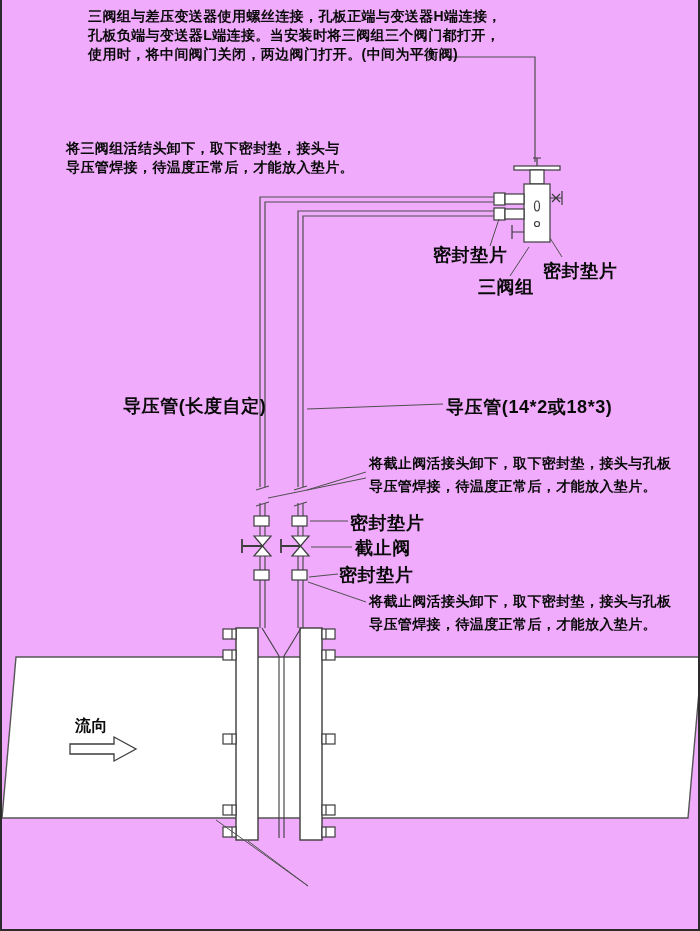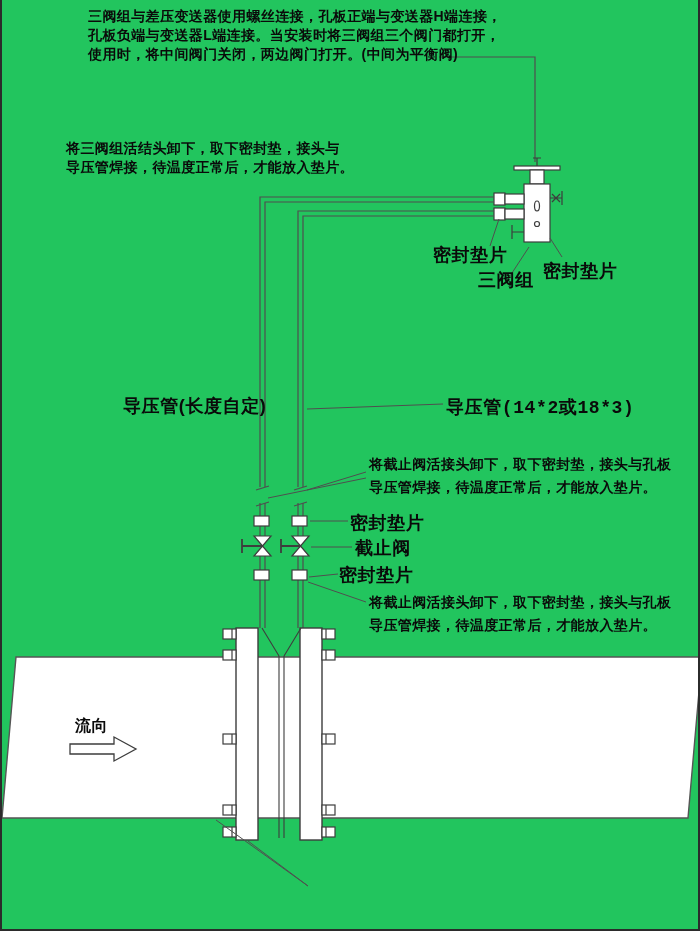--- a/index.html
+++ b/index.html
@@ -1,28 +1,28 @@
 <!DOCTYPE html>
 <html><head>
 <meta charset="utf-8">
 <style>
   * { margin:0; padding:0; box-sizing:border-box; }
   html,body { background:#ffffff; }
   .page {
-    position:relative; width:700px; height:931px; background:#22c55e;
+    position:relative; width:700px; height:931px; background:#f0abfc;
     font-family:"Liberation Sans","DejaVu Sans",sans-serif; color:#000;
     overflow:hidden;
     border-left:2px solid #2b2b2b; border-right:2px solid #2b2b2b; border-bottom:2px solid #2b2b2b;
   }
   .svg-layer { position:absolute; left:0; top:0; }
   .note {
     position:absolute; font-size:14px; font-weight:600; color:#0a0a0a;
     line-height:19px; white-space:pre-line; letter-spacing:0.4px;
   }
-  .note.wide { line-height:23px; }
+  .note.wide { line-height:23px;font-family:Liberation Mono, monospace; }
   .lbl {
     position:absolute; font-size:18px; font-weight:600; color:#0a0a0a;
     white-space:nowrap; letter-spacing:0.6px;
   }
 </style>
 </head>
 <body>
 
 <div class="page">
 
@@ -157,27 +157,27 @@
 
   <div class="note wide" style="left:367px; top:453px; width:325px;">将截止阀活接头卸下，取下密封垫，接头与孔板
 导压管焊接，待温度正常后，才能放入垫片。</div>
 
   <div class="note wide" style="left:367px; top:591px; width:325px;">将截止阀活接头卸下，取下密封垫，接头与孔板
 导压管焊接，待温度正常后，才能放入垫片。</div>
 
 
   <div class="lbl" style="left:431px; top:243px;">密封垫片</div>
 
-  <div class="lbl" style="left:476px; top:268px;font-family:Liberation Serif, serif;">三阀组</div>
+  <div class="lbl" style="left:476px; top:275px;font-family:Liberation Serif, serif;">三阀组</div>
 
   <div class="lbl" style="left:541px; top:259px;">密封垫片</div>
 
   <div class="lbl" style="left:121px; top:394px;">导压管(长度自定)</div>
 
-  <div class="lbl" style="left:444px; top:395px;font-family:Liberation Mono, monospace;">导压管(14*2或18*3)</div>
+  <div class="lbl" style="left:444px; top:395px;">导压管(14*2或18*3)</div>
 
   <div class="lbl" style="left:348px; top:511px;">密封垫片</div>
 
   <div class="lbl" style="left:353px; top:536px;">截止阀</div>
 
   <div class="lbl" style="left:337px; top:563px;">密封垫片</div>
 
   <div class="lbl" style="left:73px; top:716px; font-size:16px;">流向</div>
 
 </div>

